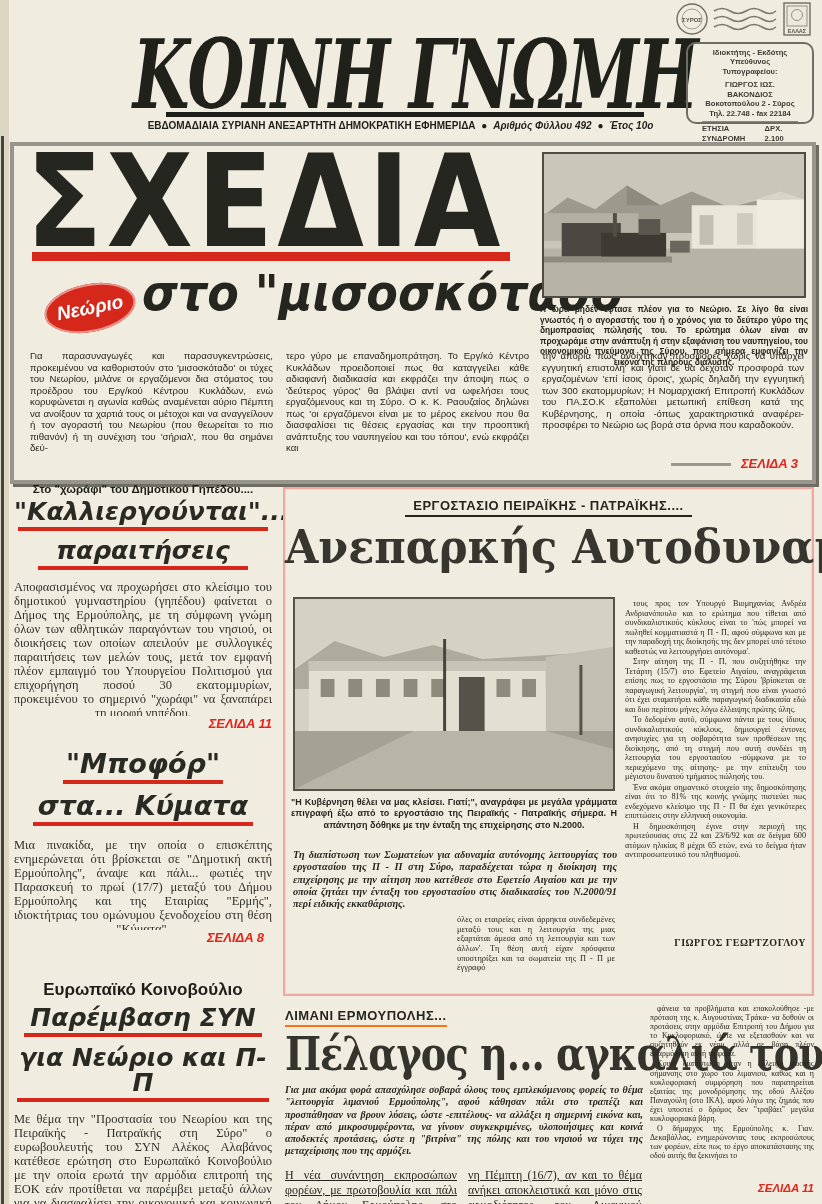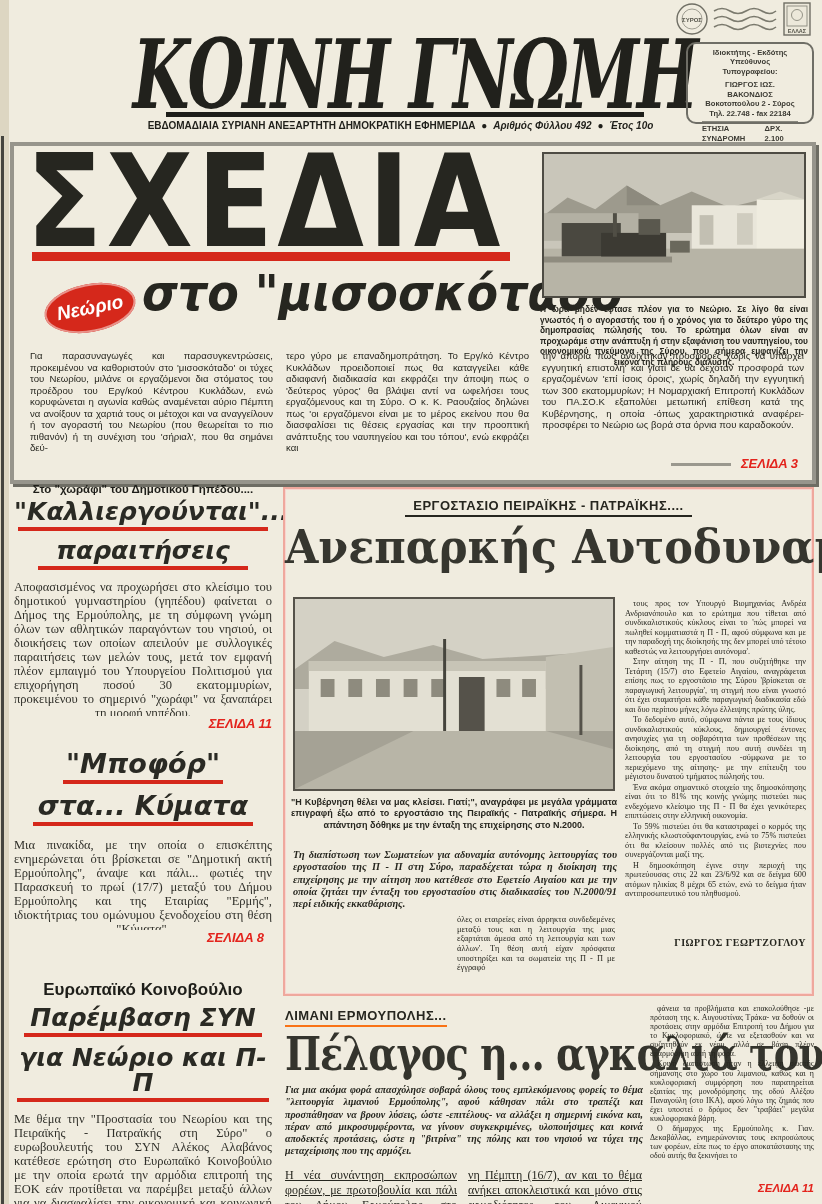--- a/index.html
+++ b/index.html
@@ -290,21 +290,20 @@
     <div class="abs" id="fact-caption">"Η Κυβέρνηση θέλει να μας κλείσει. Γιατί;", αναγράφει με μεγάλα γράμματα επιγραφή έξω από το εργοστάσιο της Πειραϊκής - Πατραϊκής σήμερα. Η απάντηση δόθηκε με την ένταξη της επιχείρησης στο Ν.2000.</div>
 
     <div class="abs" id="fact-intro">Τη διαπίστωση των Σωματείων για αδυναμία αυτόνομης λειτουργίας του εργοστασίου της Π - Π στη Σύρο, παραδέχεται τώρα η διοίκηση της επιχείρησης με την αίτηση που κατέθεσε στο Εφετείο Αιγαίου και με την οποία ζητάει την ένταξη του εργοστασίου στις διαδικασίες του Ν.2000/91 περί ειδικής εκκαθάρισης.</div>
     <div class="abs fact-col clip" id="fact-col2">όλες οι εταιρείες είναι άρρηκτα συνδεδεμένες μεταξύ τους και η λειτουργία της μιας εξαρτάται άμεσα από τη λειτουργία και των άλλων'. Τη θέση αυτή είχαν πρόσφατα υποστηρίξει και τα σωματεία της Π - Π με έγγραφό</div>
 
     <div class="abs clip" id="fact-right">
       <p>τους προς τον Υπουργό Βιομηχανίας Ανδρέα Ανδριανόπουλο και το ερώτημα που τίθεται από συνδικαλιστικούς κύκλους είναι το 'πώς μπορεί να πωληθεί κομματιαστά η Π - Π, αφού σύμφωνα και με την παραδοχή της διοίκησής της δεν μπορεί υπό τέτοιο καθεστώς να λειτουργήσει αυτόνομα'.</p>
       <p>Στην αίτηση της Π - Π, που συζητήθηκε την Τετάρτη (15/7) στο Εφετείο Αιγαίου, αναγράφεται επίσης πως το εργοστάσιο της Σύρου 'βρίσκεται σε παραγωγική λειτουργία', τη στιγμή που είναι γνωστό ότι έχει σταματήσει κάθε παραγωγική διαδικασία εδώ και δυο περίπου μήνες λόγω έλλειψης πρώτης ύλης.</p>
       <p>Το δεδομένο αυτό, σύμφωνα πάντα με τους ίδιους συνδικαλιστικούς κύκλους, δημιουργεί έντονες ανησυχίες για τη σοβαρότητα των προθέσεων της διοίκησης, από τη στιγμή που αυτή συνδέει τη λειτουργία του εργοστασίου -σύμφωνα με το περιεχόμενο της αίτησης- με την επίτευξη του μέγιστου δυνατού τμήματος πώλησής του.</p>
       <p>Ένα ακόμα σημαντικό στοιχείο της δημοσκόπησης είναι ότι το 81% της κοινής γνώμης πιστεύει πως ενδεχόμενο κλείσιμο της Π - Π θα έχει γενικότερες επιπτώσεις στην ελληνική οικονομία.</p>
-      <p>Το 59% πιστεύει ότι θα καταστραφεί ο κορμός της ελληνικής κλωστοϋφαντουργίας, ενώ το 75% πιστεύει ότι θα κλείσουν πολλές από τις βιοτεχνίες που συνεργάζονται μαζί της.</p>
       <p>Η δημοσκόπηση έγινε στην περιοχή της πρωτεύουσας στις 22 και 23/6/92 και σε δείγμα 600 ατόμων ηλικίας 8 μέχρι 65 ετών, ενώ το δείγμα ήταν αντιπροσωπευτικό του πληθυσμού.</p>
     </div>
     <div class="abs" id="fact-byline">ΓΙΩΡΓΟΣ ΓΕΩΡΤΖΟΓΛΟΥ</div>
   </div>
 
   <div class="abs" id="port-kicker">
     <span>ΛΙΜΑΝΙ ΕΡΜΟΥΠΟΛΗΣ...</span>
   </div>
   <div class="abs" id="port-headline">Πέλαγος η... αγκαλιά του!</div>
   <div class="abs clip" id="port-intro">Για μια ακόμα φορά απασχόλησε σοβαρά όλους τους εμπλεκόμενους φορείς το θέμα "λειτουργία λιμανιού Ερμούπολης", αφού κάθησαν πάλι στο τραπέζι και προσπάθησαν να βρουν λύσεις, ώστε -επιτέλους- να αλλάξει η σημερινή εικόνα και, πέραν από μικροσυμφέροντα, να γίνουν συγκεκριμένες, υλοποιήσιμες και κοινά αποδεκτές προτάσεις, ώστε η "βιτρίνα" της πόλης και του νησιού να τύχει της μεταχείρισης που της αρμόζει.</div>

